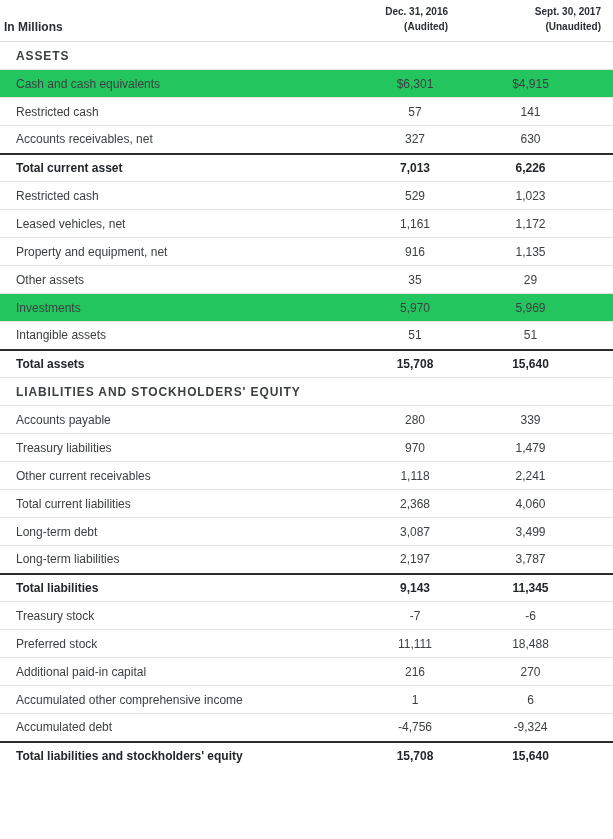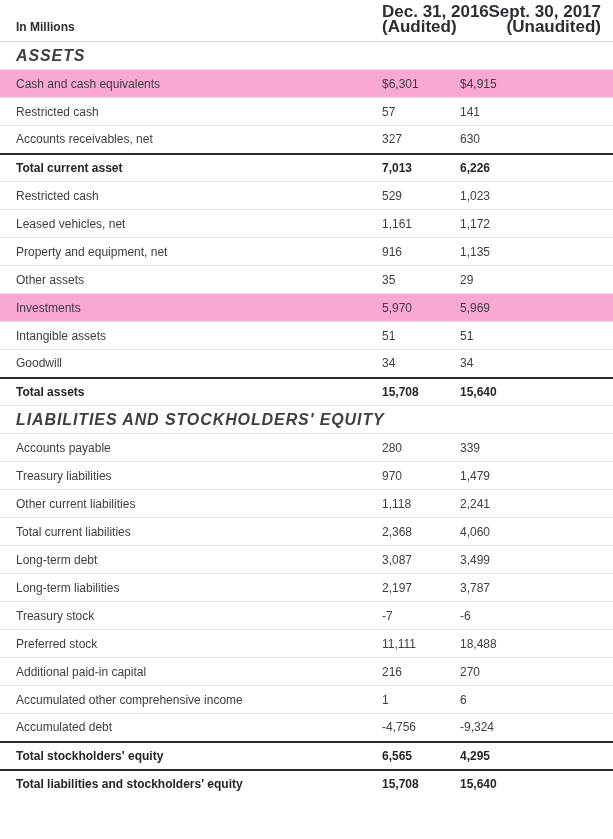--- a/index.html
+++ b/index.html
@@ -24,28 +24,28 @@
 
   #balance-sheet col.c-label { width: 382px; }
   #balance-sheet col.c-v1    { width: 78px; }
   #balance-sheet col.c-v2    { width: 153px; }
 
   
   thead th {
     padding: 0;
     vertical-align: bottom;
     font-weight: bold;
-    font-size: 17px;
+    font-size: 10px;
     color: #2b2f33;
     border-bottom: 1px solid #d9d9d9;
     height: 34px;
   }
   th.head-label {
     text-align: left;
-    padding: 0 0 7px 16px;
+    padding: 0 0 7px 4px;
     font-size: 12px;
   }
   th.head-value {
     text-align: right;
     padding: 0 12px 7px 0;
     line-height: 15px;
     white-space: nowrap;
   }
   th.head-value .hv-line { display: block; }
 
@@ -59,49 +59,48 @@
     border-bottom: 1px solid #e2e2e2;
     vertical-align: middle;
     color: #3c4043;
     white-space: nowrap;
   }
   td.label {
     text-align: left;
     padding-left: 16px;
   }
   td.value {
-    text-align: left;
+    text-align: center;
     padding-right: 12px;
     font-variant-numeric: tabular-nums;
   }
 
   
   tr.section td {
     border-bottom: 1px solid #e2e2e2;
   }
   tr.section td.label {
-    font-size: 16px;
+    font-size: 12px;
     letter-spacing: 0.9px;
     font-weight: 600;
     color: #3c4043;
     text-transform: uppercase;
-    font-style: italic;
   }
 
   
   tr.total td {
     font-weight: bold;
     color: #22262a;
     border-top: 2px solid #2b2b2b;
     border-bottom: 1px solid #e2e2e2;
   }
 
   
   tr.highlight td {
-    background: #f9a8d4;
+    background: #22c55e;
     border-bottom: 1px solid #efe9d4;
     margin-left: 7px;
   }
 
   
   tr.last td { border-bottom: none; }
 </style>
 </head>
 <body>
 
@@ -175,25 +174,20 @@
       <tr class="highlight">
         <td class="label">Investments</td>
         <td class="value">5,970</td>
         <td class="value">5,969</td>
       </tr>
       <tr class="">
         <td class="label">Intangible assets</td>
         <td class="value">51</td>
         <td class="value">51</td>
       </tr>
-      <tr class="">
-        <td class="label">Goodwill</td>
-        <td class="value">34</td>
-        <td class="value">34</td>
-      </tr>
       <tr class="total">
         <td class="label">Total assets</td>
         <td class="value">15,708</td>
         <td class="value">15,640</td>
       </tr>
       <tr class="section">
         <td class="label">LIABILITIES AND STOCKHOLDERS' EQUITY</td>
         <td class="value"></td>
         <td class="value"></td>
       </tr>
@@ -201,39 +195,44 @@
         <td class="label">Accounts payable</td>
         <td class="value">280</td>
         <td class="value">339</td>
       </tr>
       <tr class="">
         <td class="label">Treasury liabilities</td>
         <td class="value">970</td>
         <td class="value">1,479</td>
       </tr>
       <tr class="">
-        <td class="label">Other current liabilities</td>
+        <td class="label">Other current receivables</td>
         <td class="value">1,118</td>
         <td class="value">2,241</td>
       </tr>
       <tr class="">
         <td class="label">Total current liabilities</td>
         <td class="value">2,368</td>
         <td class="value">4,060</td>
       </tr>
       <tr class="">
         <td class="label">Long-term debt</td>
         <td class="value">3,087</td>
         <td class="value">3,499</td>
       </tr>
       <tr class="">
         <td class="label">Long-term liabilities</td>
         <td class="value">2,197</td>
         <td class="value">3,787</td>
       </tr>
+      <tr class="total">
+        <td class="label">Total liabilities</td>
+        <td class="value">9,143</td>
+        <td class="value">11,345</td>
+      </tr>
       <tr class="">
         <td class="label">Treasury stock</td>
         <td class="value">-7</td>
         <td class="value">-6</td>
       </tr>
       <tr class="">
         <td class="label">Preferred stock</td>
         <td class="value">11,111</td>
         <td class="value">18,488</td>
       </tr>
@@ -244,25 +243,20 @@
       </tr>
       <tr class="">
         <td class="label">Accumulated other comprehensive income</td>
         <td class="value">1</td>
         <td class="value">6</td>
       </tr>
       <tr class="">
         <td class="label">Accumulated debt</td>
         <td class="value">-4,756</td>
         <td class="value">-9,324</td>
-      </tr>
-      <tr class="total">
-        <td class="label">Total stockholders' equity</td>
-        <td class="value">6,565</td>
-        <td class="value">4,295</td>
       </tr>
       <tr class="total last">
         <td class="label">Total liabilities and stockholders' equity</td>
         <td class="value">15,708</td>
         <td class="value">15,640</td>
       </tr>
     </tbody>
 </table>
 
 </body></html>

